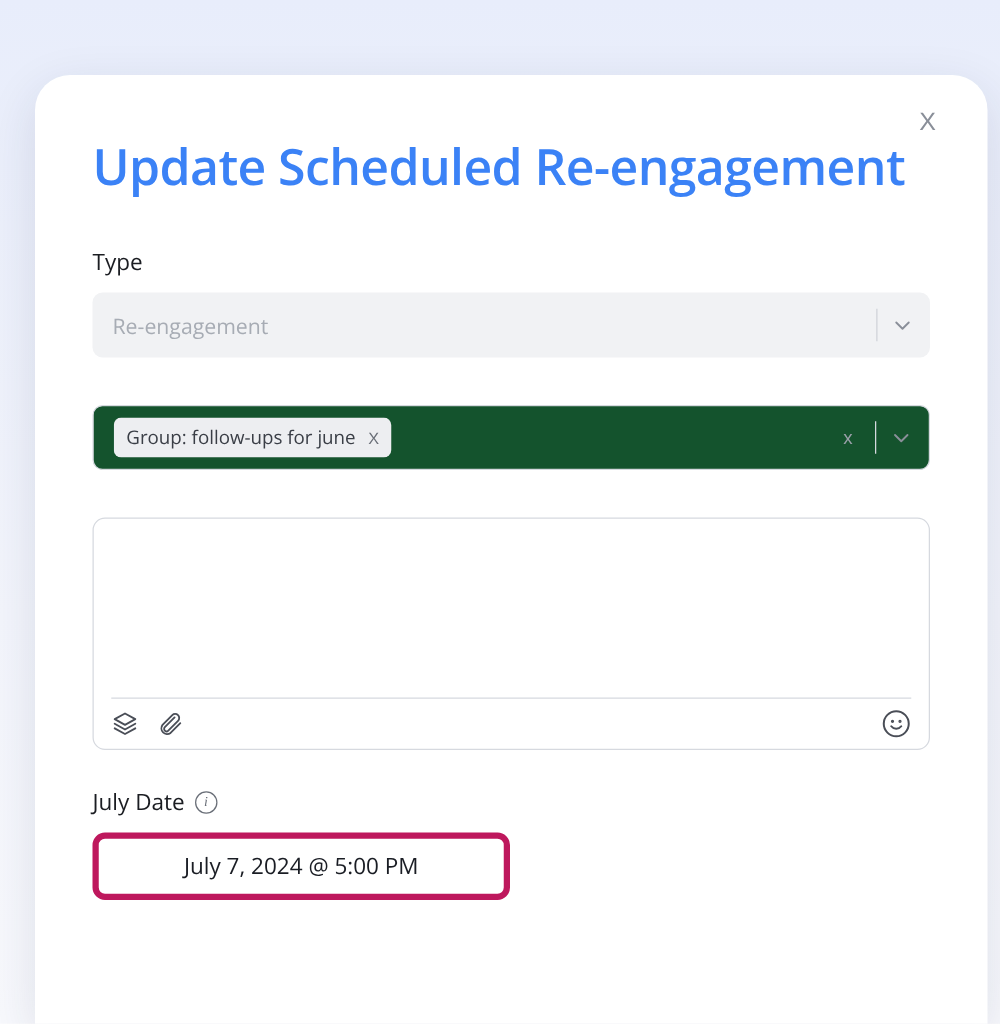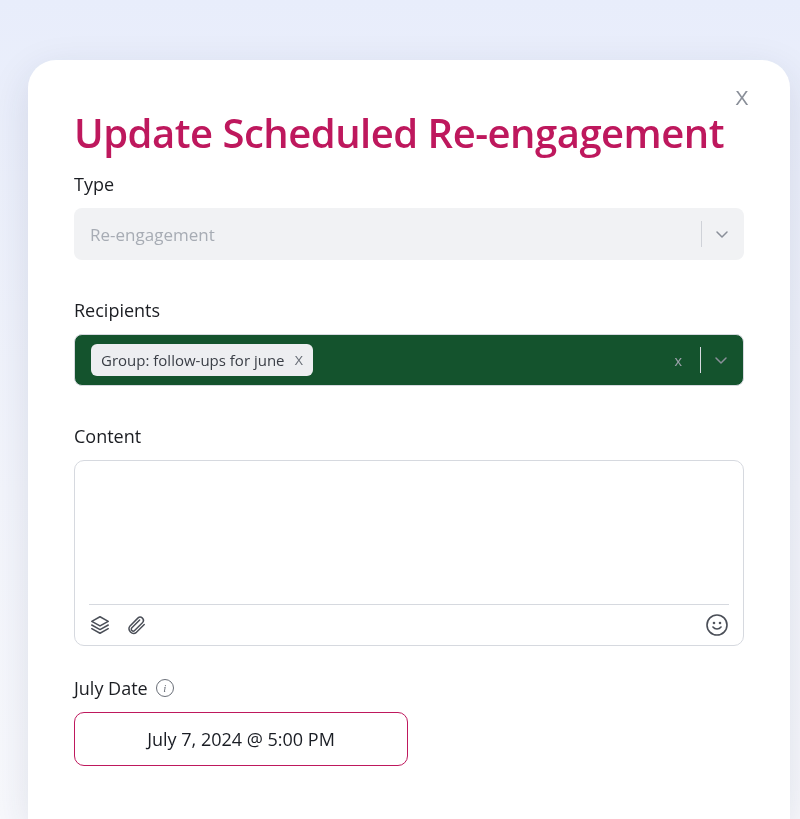--- a/index.html
+++ b/index.html
@@ -36,23 +36,23 @@
     justify-content: center;
     cursor: pointer;
     color: #8a8f99;
     font-size: 20px;
     font-family: Helvetica, Arial, sans-serif;
   }
 
   .title {
     font-size: 40px;
     font-weight: 600;
-    color: #be185d;
+    color: #3b82f6;
     letter-spacing: -0.5px;
-    margin-bottom: 16px;
+    margin-bottom: 42px;
     line-height: 1.15;
   }
 
   .section { margin-bottom: 38px; }
 
   .field-label {
     font-size: 18px;
     color: #1b1d22;
     margin-bottom: 12px;
     display: flex;
@@ -163,21 +163,21 @@
     display: inline-flex;
     align-items: center;
     justify-content: center;
     font-size: 11px;
     color: #6a6f78;
     font-style: italic;
     font-family: Georgia, serif;
   }
 
   .date-box {
-    border: 1px solid #be185d;
+    border: 5px solid #be185d;
     border-radius: 10px;
     height: 54px;
     width: 334px;
     display: flex;
     align-items: center;
     justify-content: center;
     font-size: 18px;
     color: #1a1d24;
     cursor: pointer;
   }
@@ -200,40 +200,38 @@
       <div class="select-divider disabled"></div>
       <div class="chevron">
         <svg width="16" height="16" viewBox="0 0 16 16">
             <path d="M3 6 L8 11 L13 6" fill="none" stroke="currentColor" stroke-width="1.5" stroke-linecap="round" stroke-linejoin="round"></path>
           </svg>
       </div>
     </div>
   </div>
 
   <div class="section">
-    <div class="field-label">Recipients</div>
     <div class="select-box select-enabled">
       <div class="select-value">
         <span class="tag">
           <span>Group: follow-ups for june</span>
           <span class="tag-x">X</span>
         </span>
       </div>
       <span class="select-clear">x</span>
       <div class="select-divider"></div>
       <div class="chevron">
         <svg width="16" height="16" viewBox="0 0 16 16">
             <path d="M3 6 L8 11 L13 6" fill="none" stroke="currentColor" stroke-width="1.5" stroke-linecap="round" stroke-linejoin="round"></path>
           </svg>
       </div>
     </div>
   </div>
 
   <div class="section" style="margin-bottom:30px;">
-    <div class="field-label">Content</div>
     <div class="content-box">
       <textarea class="content-area" value="" style=""></textarea>
       <div class="content-toolbar-sep"></div>
       <div class="content-toolbar">
         <span class="toolbar-icon">
           <svg width="22" height="22" viewBox="0 0 24 24" fill="none" stroke="currentColor" stroke-width="1.6" stroke-linejoin="round" stroke-linecap="round">
             <polygon points="12 3 21 8 12 13 3 8 12 3"></polygon>
             <polyline points="3 12 12 17 21 12"></polyline>
             <polyline points="3 16 12 21 21 16"></polyline>
           </svg>

